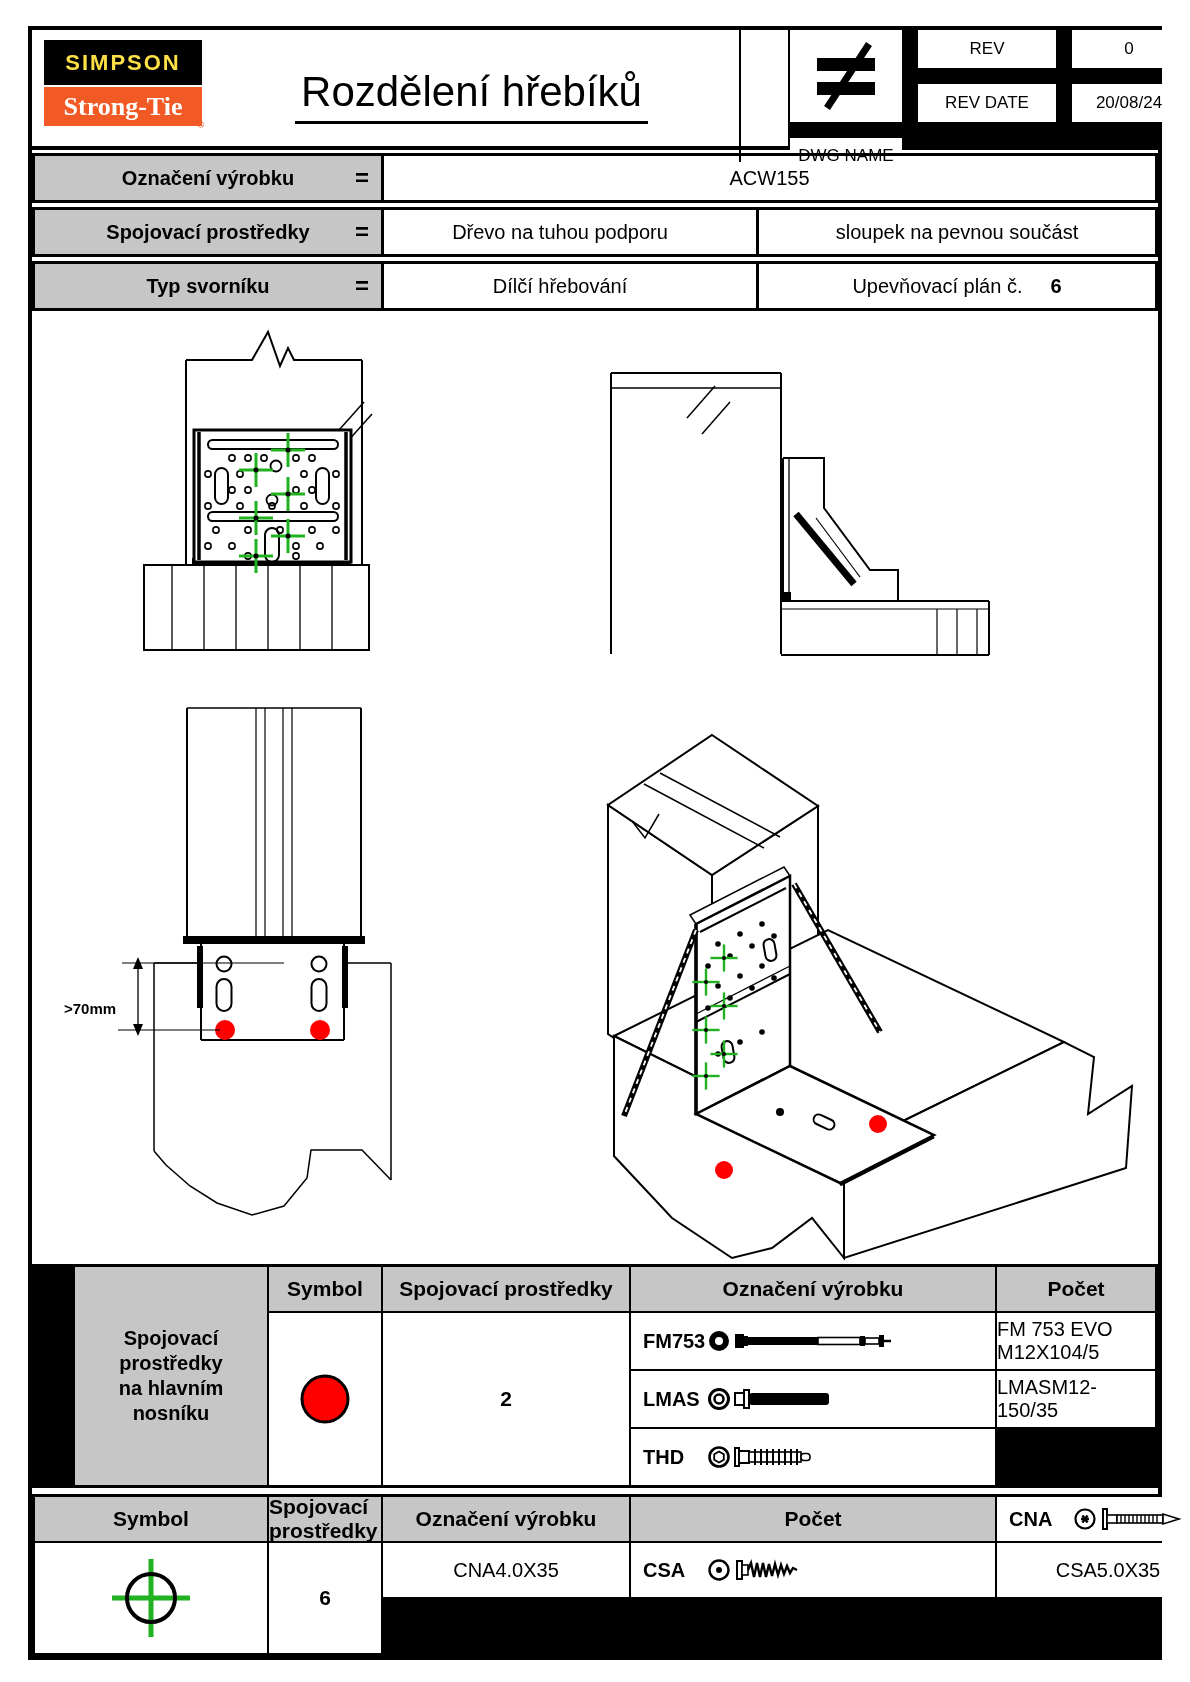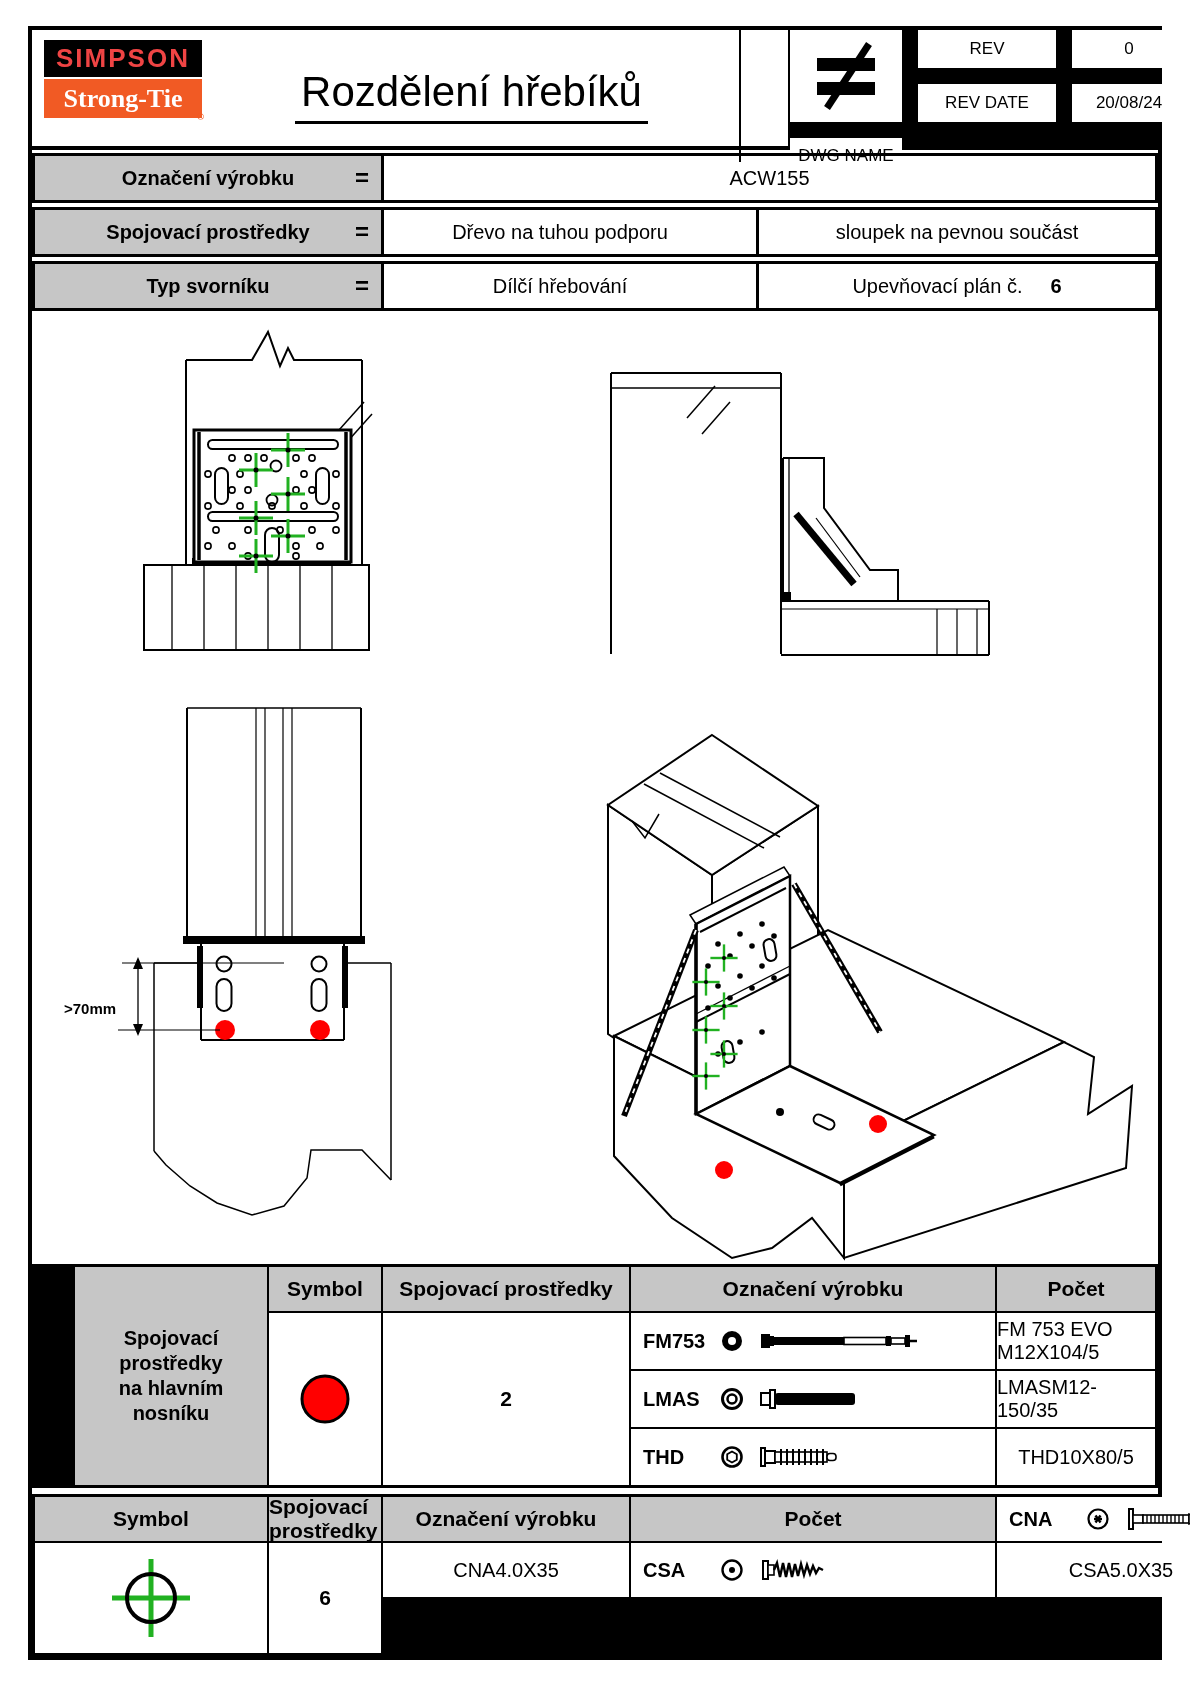--- a/index.html
+++ b/index.html
@@ -1,22 +1,22 @@
 <!DOCTYPE html>
 <html><head>
 <meta charset="utf-8">
 <style>
   html,body{margin:0;padding:0;background:#fff;}
   body{width:1190px;height:1682px;position:relative;font-family:"Liberation Sans",sans-serif;color:#000;}
   .page{position:absolute;left:28px;top:26px;width:1134px;height:1634px;border:4px solid #000;box-sizing:border-box;background:#fff;}
   
   .hdr{position:absolute;left:0;top:0;width:1126px;height:116px;border-bottom:4px solid #000;box-sizing:content-box;}
   .logo-wrap{position:absolute;left:12px;top:10px;width:158px;height:94px;}
-  .logo-black{background:#000;color:#ef4444;height:37px;display:flex;align-items:center;justify-content:center;
-    font-weight:bold;font-size:26px;letter-spacing:2px;}
+  .logo-black{background:#000;color:#fde047;height:45px;display:flex;align-items:center;justify-content:center;
+    font-weight:bold;font-size:22px;letter-spacing:2px;}
   .logo-orange{background:#f15a24;color:#fff;height:39px;margin-top:2px;display:flex;align-items:center;justify-content:center;
     font-family:"Liberation Serif",serif;font-weight:bold;font-size:26px;position:relative;}
   .logo-reg{position:absolute;right:-2px;bottom:-4px;font-size:9px;color:#f15a24;font-family:"Liberation Sans",sans-serif;}
   .hdr-title{position:absolute;left:172px;top:0;width:535px;height:132px;border-right:2px solid #000;
     display:flex;align-items:center;justify-content:center;}
   .hdr-title span{font-size:42px;border-bottom:3px solid #000;padding:0 6px 5px 6px;white-space:nowrap;}
   .revblock{position:absolute;left:756px;top:0;width:370px;height:116px;box-sizing:border-box;border-left:2px solid #000;
     display:grid;grid-template-columns:112px 138px 114px;grid-template-rows:38px 38px 36px;gap:16px;background:#000;}
   .revblock>div{background:#fff;display:flex;align-items:center;justify-content:center;font-size:17px;}
   .neq-cell{grid-row:1/3;grid-column:1;}
@@ -34,21 +34,21 @@
   
   .draw-svg{position:absolute;left:0;top:288px;}
   .draw-svg text{font-family:"Liberation Sans",sans-serif;}
   
   .ftable{position:absolute;left:0;width:1126px;box-sizing:border-box;border:3px solid #000;background:#000;
     display:grid;grid-template-columns:232px 112px 246px 364px 1fr;gap:2px;}
   .ftable>div{background:#fff;display:flex;align-items:center;justify-content:center;}
   .ftable .gray{background:#c6c6c6;}
   .ftable .head{font-weight:bold;font-size:21px;}
   .ftable .group{font-weight:bold;font-size:20px;text-align:center;line-height:1.25;padding:0 30px;}
-  .ftable .fast{justify-content:flex-start;padding-left:12px;gap:15px;}
+  .ftable .fast{justify-content:flex-start;padding-left:12px;gap:2px;}
   .ftable .code{font-weight:bold;font-size:20px;min-width:62px;}
   .ftable .prod{font-weight:normal;font-size:20px;}
   .ftable .count{font-weight:bold;font-size:21px;}
   #table1{top:1234px;grid-template-rows:44px 56px 56px 56px;}
   #table2{top:1464px;grid-template-rows:44px 54px 54px;}
   .span-rows-t1{grid-row:2/5;}
   .span-all-t1{grid-row:1/5;margin-left:40px;}
   .span-rows-t2{grid-row:2/4;}
   .span-all-t2{grid-row:1/4;}
 </style>
@@ -383,21 +383,20 @@
             <line x1="34" y1="6" x2="34" y2="22"></line>
           <line x1="40" y1="6" x2="40" y2="22"></line>
             <line x1="46" y1="6" x2="46" y2="22"></line>
             <line x1="52" y1="6" x2="52" y2="22"></line>
           <line x1="58" y1="6" x2="58" y2="22"></line>
             <line x1="64" y1="6" x2="64" y2="22"></line>
         </g>
         <rect x="68" y="10.5" width="9" height="7" rx="3" fill="#fff" stroke="#000" stroke-width="1.6"></rect>
       </svg>
     </div>
-    <div class="prod">THD10X80/5</div>
   </div>
 
   <div class="ftable" id="table2">
     <div class="gray head">Symbol</div>
     <div class="gray head">Spojovací prostředky</div>
     <div class="gray head">Označení výrobku</div>
     <div class="gray head">Počet</div>
 
     <div class="span-rows-t2">
       <svg width="86" height="86" viewBox="0 0 86 86">

